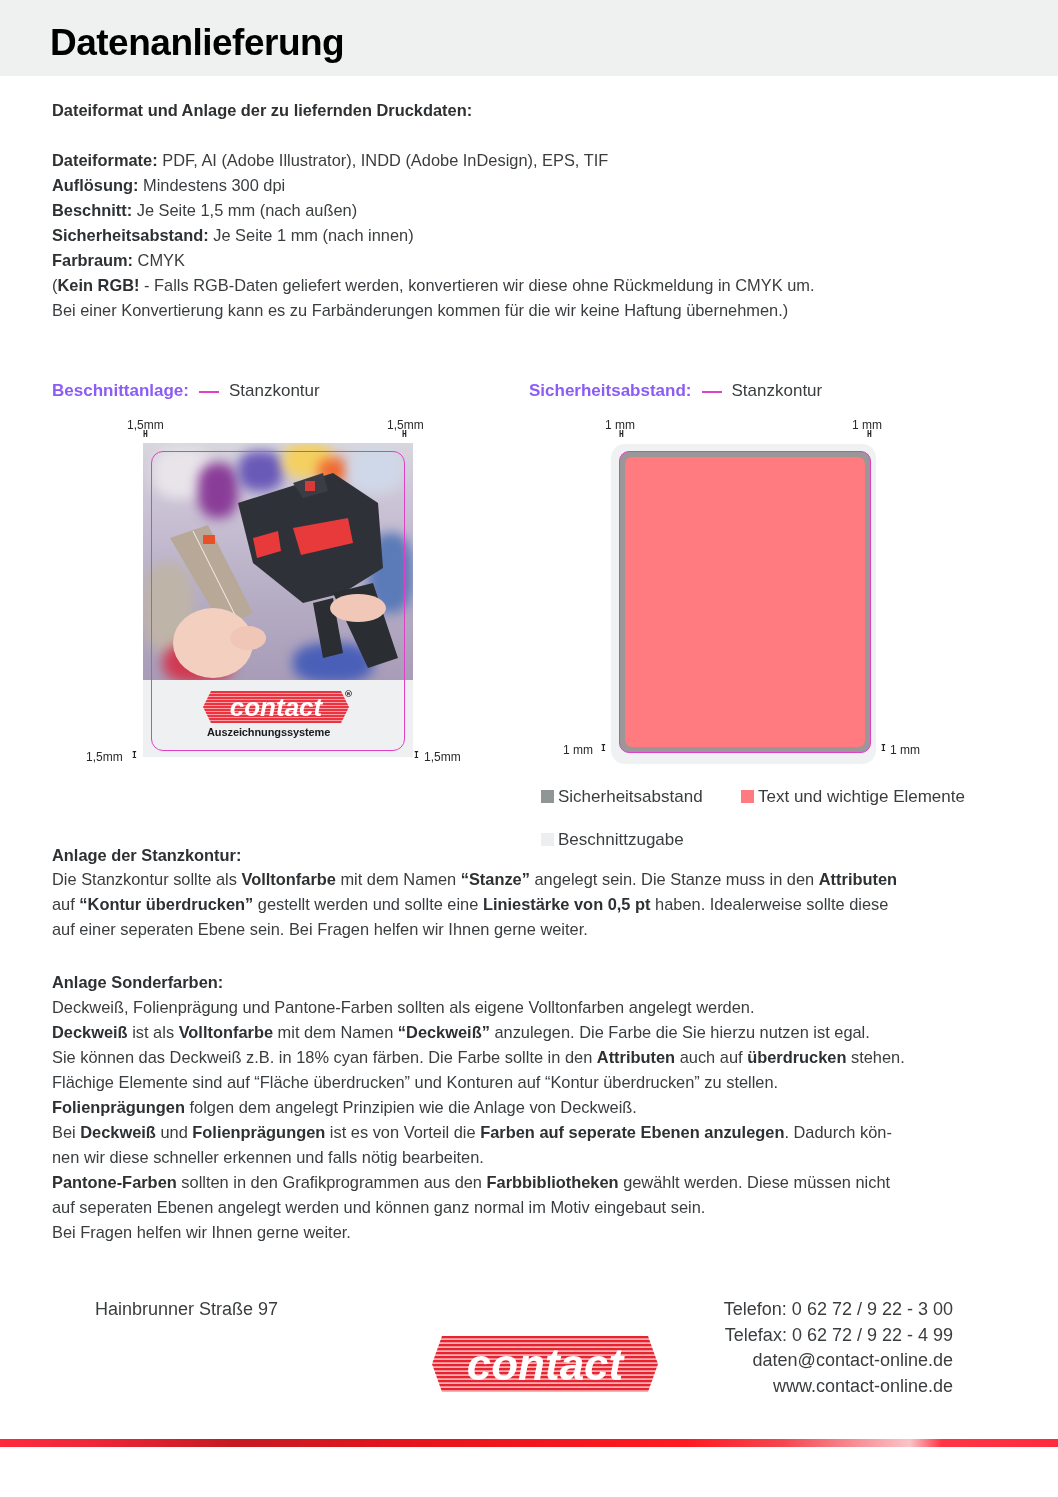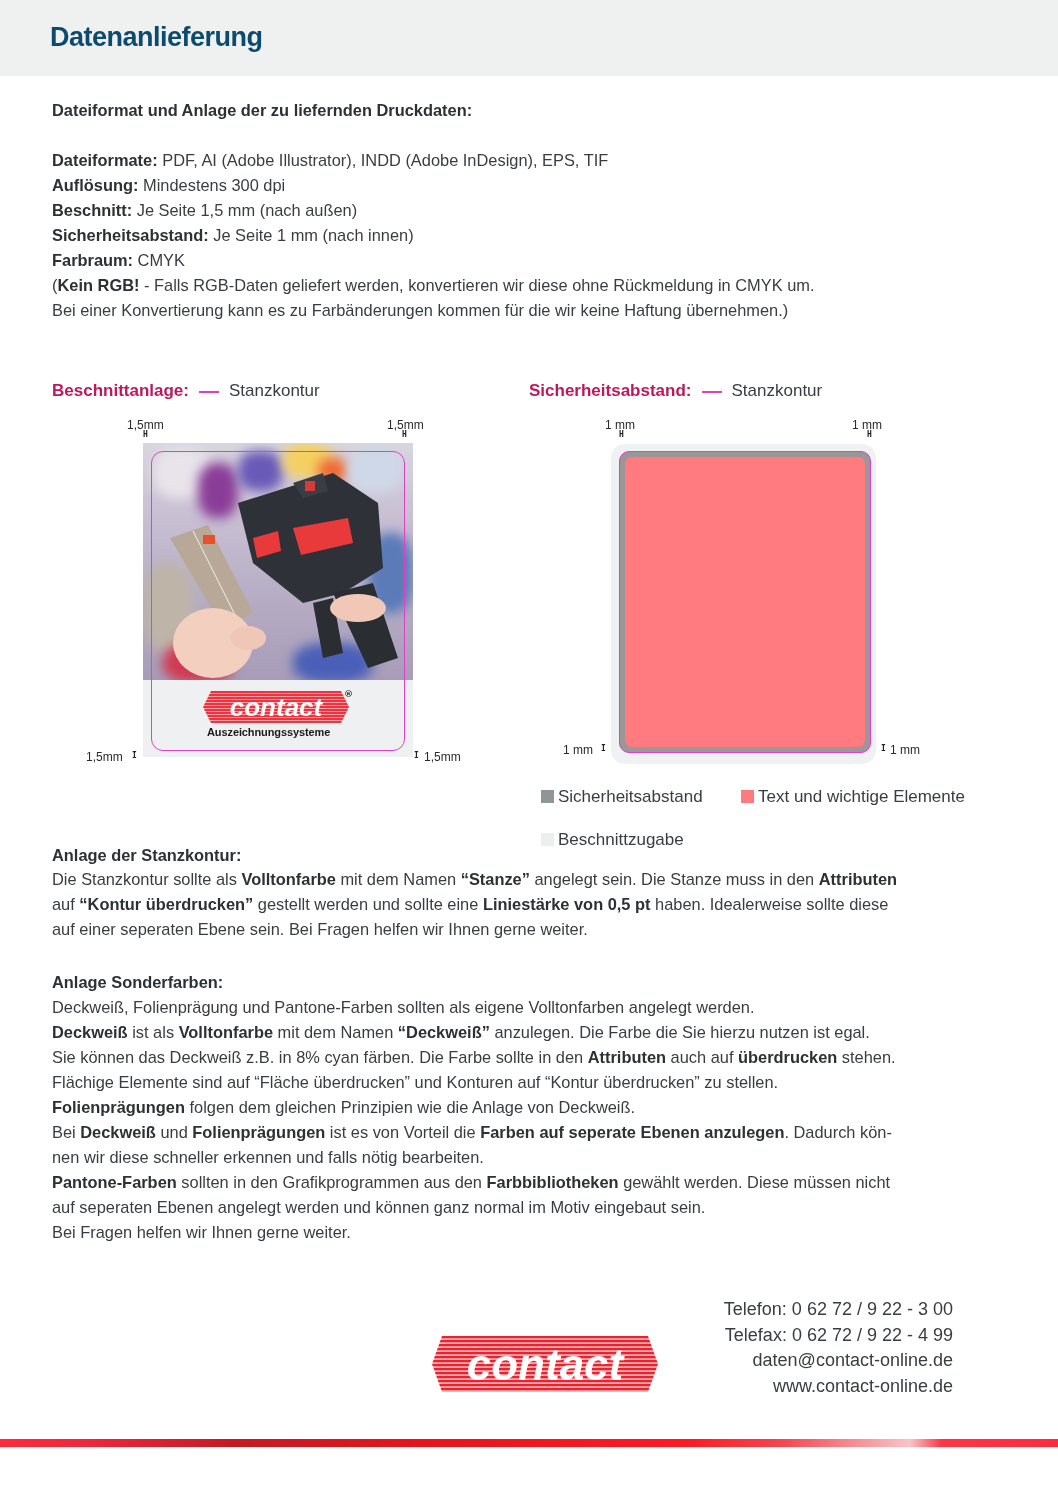--- a/index.html
+++ b/index.html
@@ -1,23 +1,23 @@
 <!DOCTYPE html>
 <html><head>
 <meta charset="utf-8">
 <style>
   * { box-sizing: border-box; margin: 0; padding: 0; }
   html, body { width: 1058px; height: 1497px; background: #ffffff; }
   body { position: relative; font-family: "DejaVu Sans", sans-serif; color: #3a3d3f; overflow: hidden; }
   .header { position: absolute; left: 0; top: 0; width: 1058px; height: 76px; background: #eff1f1; }
-  .header h1 { position: absolute; left: 50px; top: 22px; font-size: 27px; font-weight: bold; color: #0c4a6e; letter-spacing: -0.5px; font-family: "Liberation Sans", sans-serif; }
+  .header h1 { position: absolute; left: 50px; top: 22px; font-size: 37px; font-weight: bold; color: #000000; letter-spacing: -0.5px; font-family: "Liberation Sans", sans-serif; }
   .txt { position: absolute; left: 52px; font-size: 16.4px; line-height: 25px; white-space: nowrap; font-family: "Liberation Sans", sans-serif; color: #3a3d3f; }
   .txt b { color: #2e3133; }
   .label { position: absolute; font-family: "Liberation Sans", sans-serif; font-size: 17px; white-space: nowrap; color: #3a3d3f; }
-  .label b { color: #be185d; }
+  .label b { color: #8b5cf6; }
   .stanz-line { display: inline-block; width: 20px; height: 2px; background: #e040c8; vertical-align: middle; margin: 0 10px 0 10px; }
   .dim { position: absolute; font-family: "Liberation Sans", sans-serif; font-size: 12px; color: #2a2a2a; white-space: nowrap; }
   .tick { position: absolute; font-size: 8px; color: #222; font-family: "DejaVu Sans Mono", monospace; font-weight: bold; }
 
   
   .photo { position: absolute; left: 143px; top: 443px; width: 270px; height: 237px; overflow: hidden;
     background: linear-gradient(180deg, #d8d6de 0%, #c9c0d4 30%, #b8b0c6 60%, #a89cb8 100%); }
   .photo .blob { position: absolute; border-radius: 40%; filter: blur(6px); }
   .card-bottom { position: absolute; left: 143px; top: 680px; width: 270px; height: 77px; background: #eef0f1; }
   .stanz-left { position: absolute; left: 151px; top: 451px; width: 254px; height: 300px; border: 1.5px solid #e040c8; border-radius: 12px; }
@@ -143,30 +143,31 @@
 </div>
 
 <div class="txt" style="top:843px;"><b>Anlage der Stanzkontur:</b></div>
 <div class="txt" style="top:867px;"><span>Die Stanzkontur sollte als </span><b>Volltonfarbe</b><span> mit dem Namen </span><b>“Stanze”</b><span> angelegt sein. Die Stanze muss in den </span><b>Attributen</b></div>
 <div class="txt" style="top:892px;"><span>auf </span><b>“Kontur überdrucken”</b><span> gestellt werden und sollte eine </span><b>Liniestärke von 0,5 pt</b><span> haben. Idealerweise sollte diese</span></div>
 <div class="txt" style="top:917px;">auf einer seperaten Ebene sein. Bei Fragen helfen wir Ihnen gerne weiter.</div>
 
 <div class="txt" style="top:970px;"><b>Anlage Sonderfarben:</b></div>
 <div class="txt" style="top:995px;">Deckweiß, Folienprägung und Pantone-Farben sollten als eigene Volltonfarben angelegt werden.</div>
 <div class="txt" style="top:1020px;"><b>Deckweiß</b><span> ist als </span><b>Volltonfarbe</b><span> mit dem Namen </span><b>“Deckweiß”</b><span> anzulegen. Die Farbe die Sie hierzu nutzen ist egal.</span></div>
-<div class="txt" style="top:1045px;"><span>Sie können das Deckweiß z.B. in 8% cyan färben. Die Farbe sollte in den </span><b>Attributen</b><span> auch auf </span><b>überdrucken</b><span> stehen.</span></div>
+<div class="txt" style="top:1045px;"><span>Sie können das Deckweiß z.B. in 18% cyan färben. Die Farbe sollte in den </span><b>Attributen</b><span> auch auf </span><b>überdrucken</b><span> stehen.</span></div>
 <div class="txt" style="top:1070px;">Flächige Elemente sind auf “Fläche überdrucken” und Konturen auf “Kontur überdrucken” zu stellen.</div>
-<div class="txt" style="top:1095px;"><b>Folienprägungen</b><span> folgen dem gleichen Prinzipien wie die Anlage von Deckweiß.</span></div>
+<div class="txt" style="top:1095px;"><b>Folienprägungen</b><span> folgen dem angelegt Prinzipien wie die Anlage von Deckweiß.</span></div>
 <div class="txt" style="top:1120px;"><span>Bei </span><b>Deckweiß</b><span> und </span><b>Folienprägungen</b><span> ist es von Vorteil die </span><b>Farben auf seperate Ebenen anzulegen</b><span>. Dadurch kön-</span></div>
 <div class="txt" style="top:1145px;">nen wir diese schneller erkennen und falls nötig bearbeiten.</div>
 <div class="txt" style="top:1170px;"><b>Pantone-Farben</b><span> sollten in den Grafikprogrammen aus den </span><b>Farbbibliotheken</b><span> gewählt werden. Diese müssen nicht</span></div>
 <div class="txt" style="top:1195px;">auf seperaten Ebenen angelegt werden und können ganz normal im Motiv eingebaut sein.</div>
 <div class="txt" style="top:1220px;">Bei Fragen helfen wir Ihnen gerne weiter.</div>
 
 <div class="footer-addr">
+  <div>Hainbrunner Straße 97</div>
 </div>
 
 <svg class="logo-big" viewBox="0 0 226 56">
   <defs>
     <pattern id="stripes2" width="4" height="4" patternUnits="userSpaceOnUse">
       <rect width="4" height="2.6" fill="#e8232f"></rect>
       <rect y="2.6" width="4" height="1.4" fill="#f7b0b5"></rect>
     </pattern>
   </defs>
   <polygon points="10,0 216,0 226,28 216,56 10,56 0,28" fill="url(#stripes2)"></polygon>

